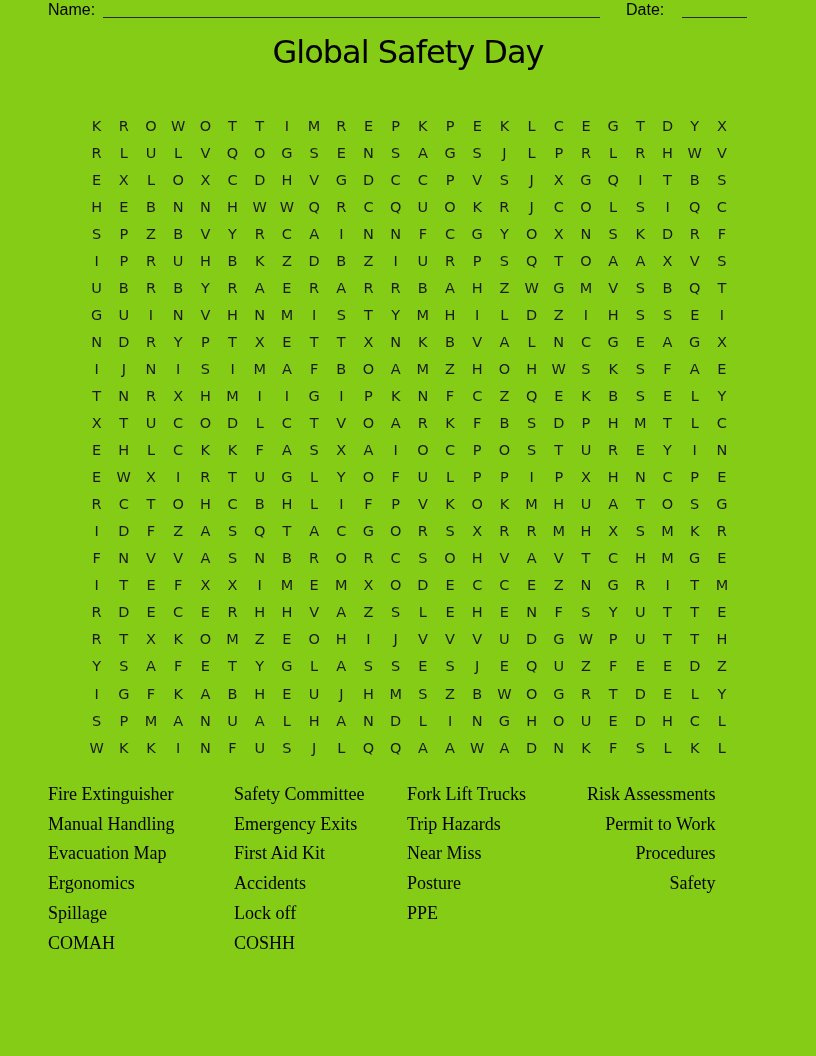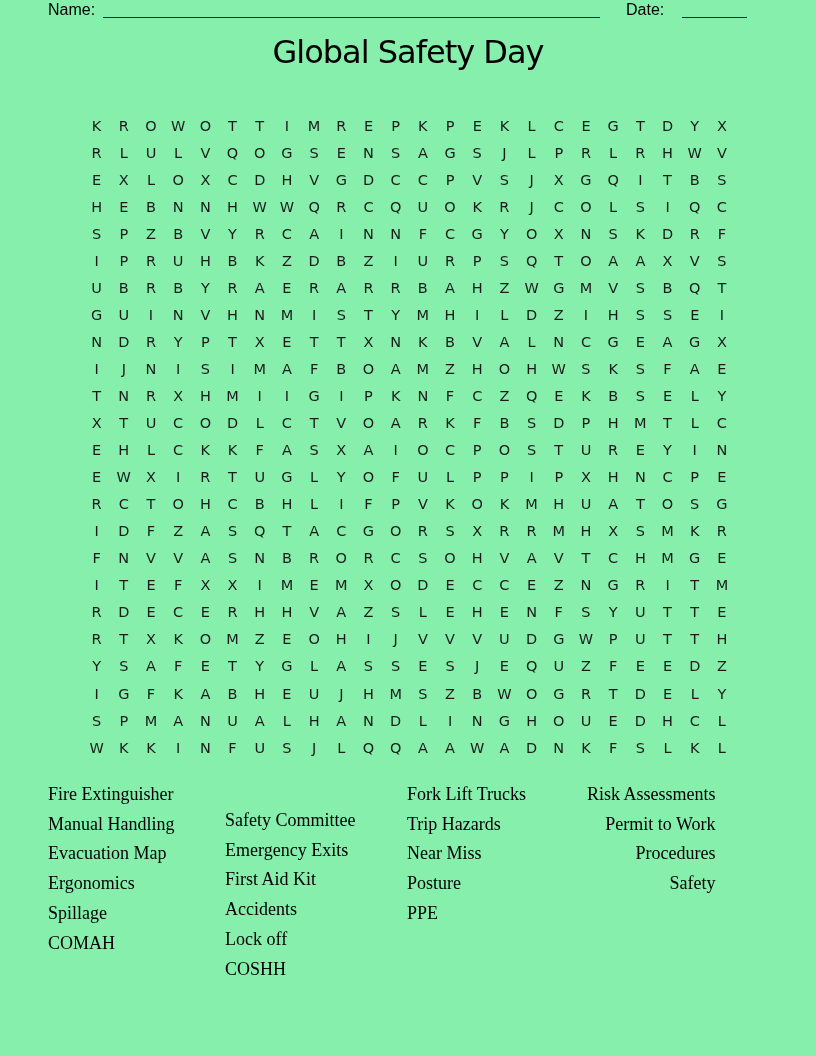--- a/index.html
+++ b/index.html
@@ -1,20 +1,20 @@
 <!DOCTYPE html>
 <html><head>
 <meta charset="utf-8">
 <style>
   * { margin:0; padding:0; box-sizing:border-box; }
   html,body { background:#ffffff; }
   .page {
     position:relative;
     width:816px; height:1056px;
-    background:#86efac;
+    background:#84cc16;
     font-family:"DejaVu Sans", sans-serif;
     color:#000;
     overflow:hidden;
     margin:0 auto;
   }
   
   .hdr-label {
     position:absolute; top:1px;
     font-family:"Liberation Sans", sans-serif;
     font-size:16px; color:#000;
@@ -54,21 +54,21 @@
   }
 
   
   .word-col {
     position:absolute; top:780px;
     font-size:18px; line-height:29.7px;
     color:#000; white-space:nowrap;
     font-family:Liberation Serif, serif;
   }
   .col-0 { left:48px; }
-  .col-1 { left:225px;margin-top:26px; }
+  .col-1 { left:234px; }
   .col-2 { left:407px; }
   .col-3 { left:587px;text-align:right; }
 </style>
 </head>
 <body>
 
 <div class="page">
 
   <span class="hdr-label name-label">Name:</span>
   <span class="write-line name-line"></span>

